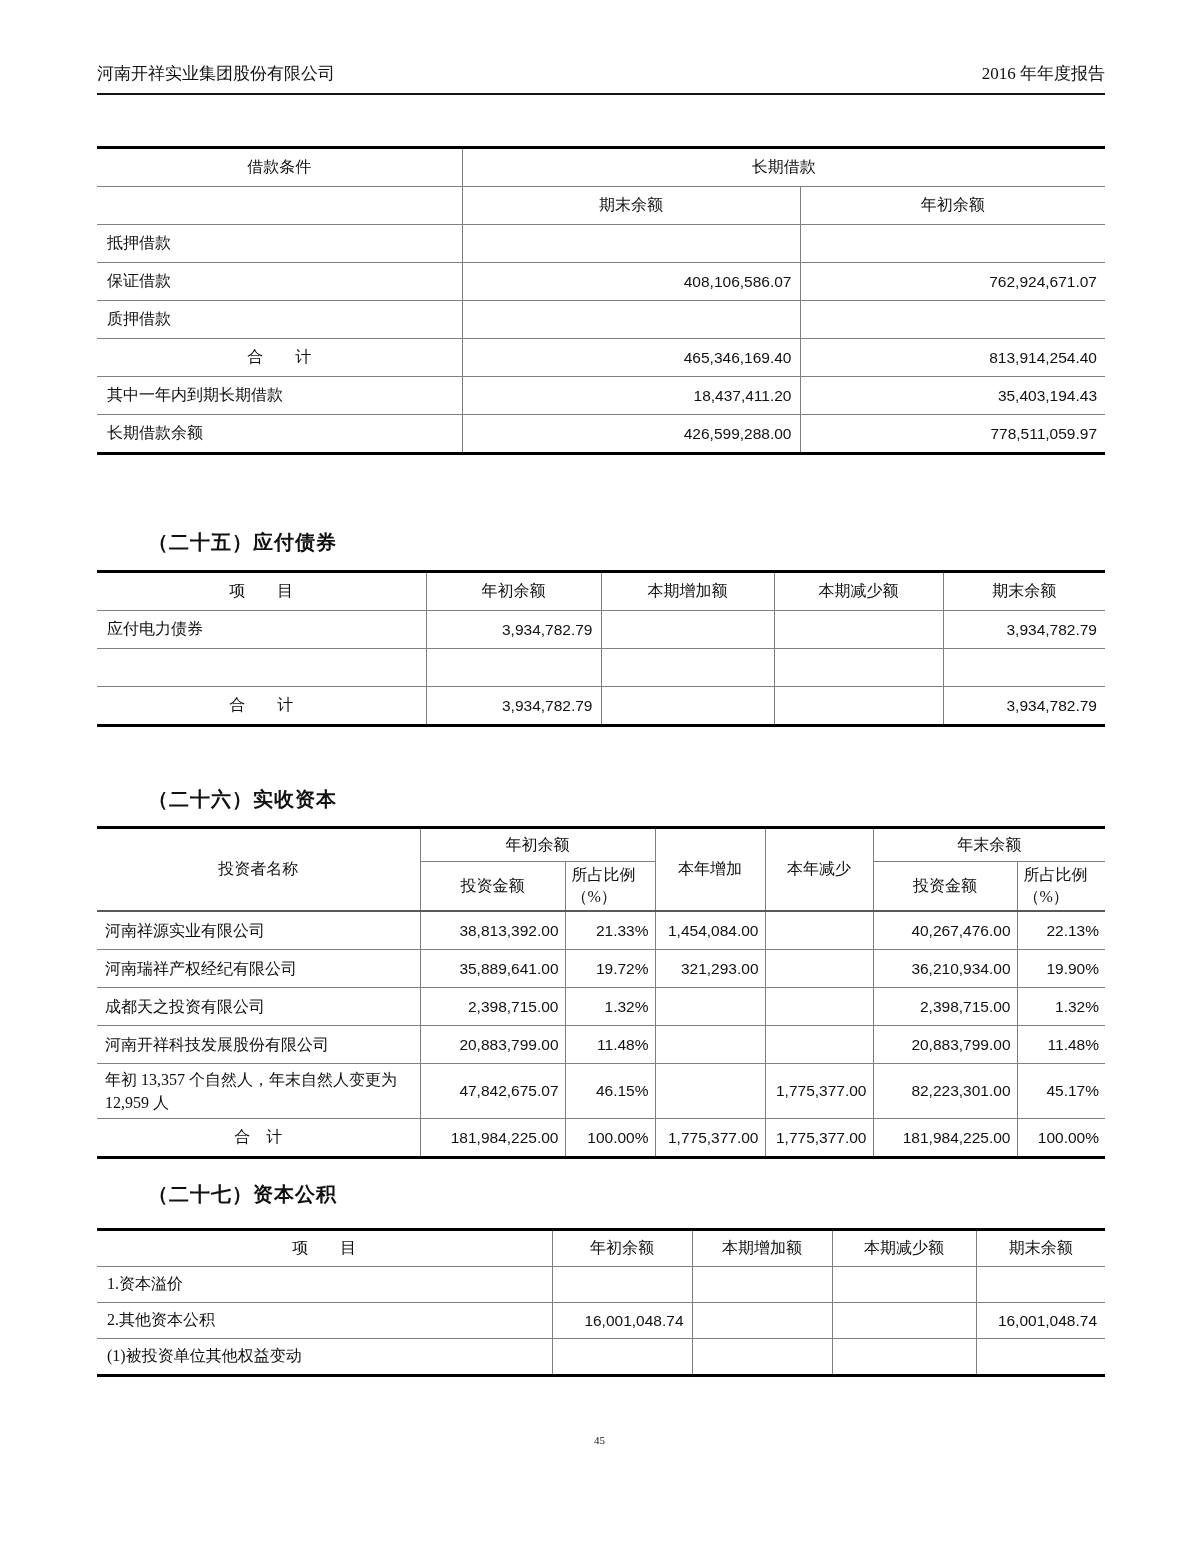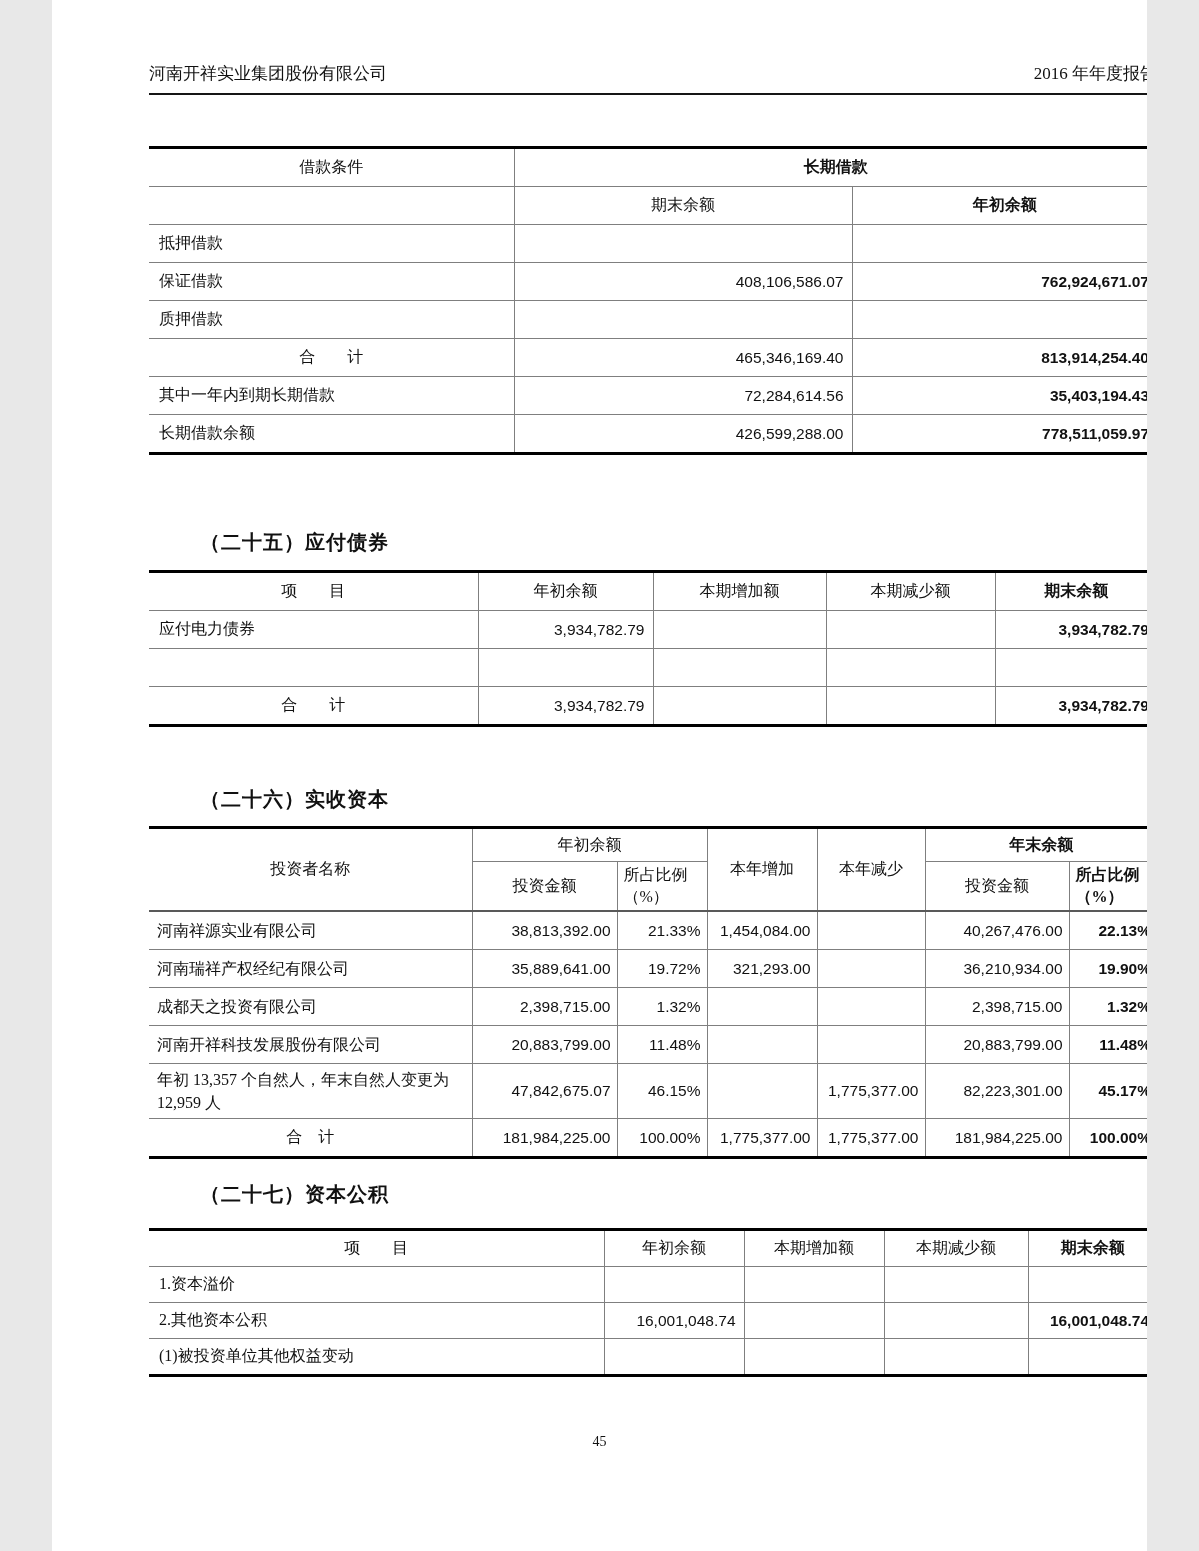--- a/index.html
+++ b/index.html
@@ -1,18 +1,18 @@
 <!DOCTYPE html>
 <html><head>
 <meta charset="utf-8">
 <style>
   html,body{margin:0;padding:0;background:#e8e8e8;}
   .page{
     position:relative;
-    width:1095px;height:1551px;
+    width:1199px;height:1551px;
     background:#ffffff;
     font-family:"Liberation Serif","DejaVu Serif",serif;
     color:#111;
     margin:0 auto;
     overflow:hidden;
   }
   .doc-header{
     position:absolute;left:97px;top:62px;width:1008px;
     display:flex;justify-content:space-between;align-items:flex-end;
     font-size:17px;padding-bottom:8px;border-bottom:2px solid #151515;
@@ -27,21 +27,21 @@
     border-top:3px solid #000;border-bottom:3px solid #000;
     font-size:16px;
   }
   .rpt td{
     border:1px solid #7f7f7f;
     vertical-align:middle;
     padding:2px 8px;height:33px;
     overflow:hidden;white-space:normal;
   }
   .rpt tr td:first-child{border-left:none;}
-  .rpt tr td:last-child{border-right:none;font-weight:bold;}
+  .rpt tr td:last-child{border-right:none;}
   .rpt .hd{text-align:center;}
   .rpt .lbl{text-align:left;padding-left:10px;}
   .rpt .ctr{text-align:center;}
   .rpt .num{
     text-align:right;
     font-family:"Liberation Sans","DejaVu Sans",sans-serif;
     font-size:15.5px;
   }
   .rpt tr.fd td{border-top:2px solid #595959;}
   #t1{top:146px;}
@@ -53,21 +53,21 @@
   #t4{top:1228px;}
   #t3 tr.h1 td{height:28px;}
   #t3 tr.h2 td{height:44px;line-height:1.35;}
   #t3 td{padding:2px 6px;}
   #t3 .lbl{padding-left:8px;line-height:1.45;}
   #t3 tr.tall td{height:50px;}
   #t4 td{height:31px;}
   .ratio-line{display:block;text-align:left;}
   .page-footer{
     position:absolute;top:1434px;left:0;width:100%;
-    text-align:center;font-size:14px;
+    text-align:center;font-size:11px;
   }
 </style>
 </head>
 <body>
 
 <div class="page">
 
   <div class="doc-header">
     <span>河南开祥实业集团股份有限公司</span>
     <span>2016 年年度报告</span>
@@ -104,21 +104,21 @@
       <td class="num"></td>
       <td class="num"></td>
     </tr>
     <tr>
       <td class="ctr">合　　计</td>
       <td class="num">465,346,169.40</td>
       <td class="num">813,914,254.40</td>
     </tr>
     <tr>
       <td class="lbl">其中一年内到期长期借款</td>
-      <td class="num">72,284,614.56</td>
+      <td class="num">18,437,411.20</td>
       <td class="num">35,403,194.43</td>
     </tr>
     <tr>
       <td class="lbl">长期借款余额</td>
       <td class="num">426,599,288.00</td>
       <td class="num">778,511,059.97</td>
     </tr>
   </tbody>
     </table>
 

